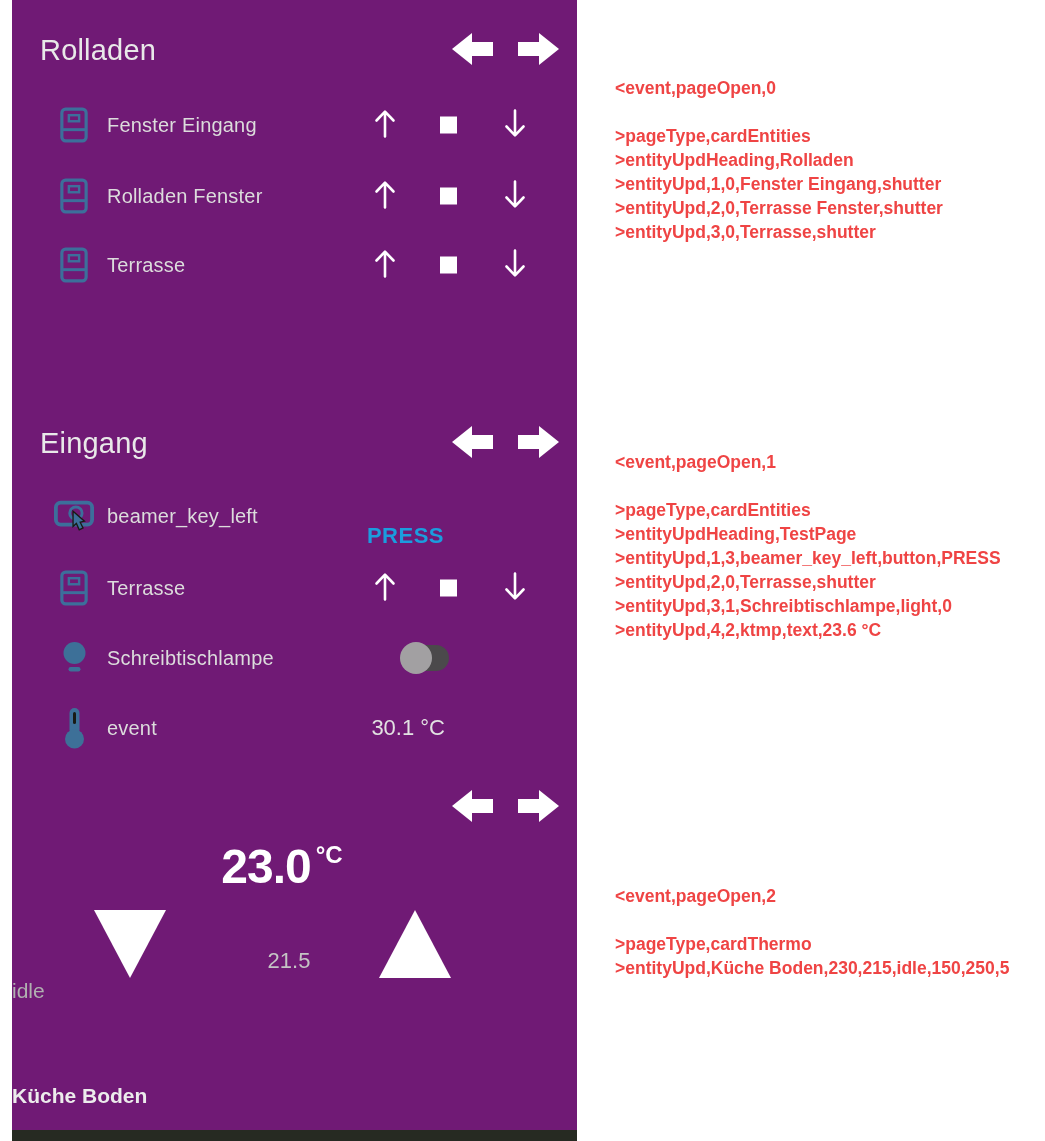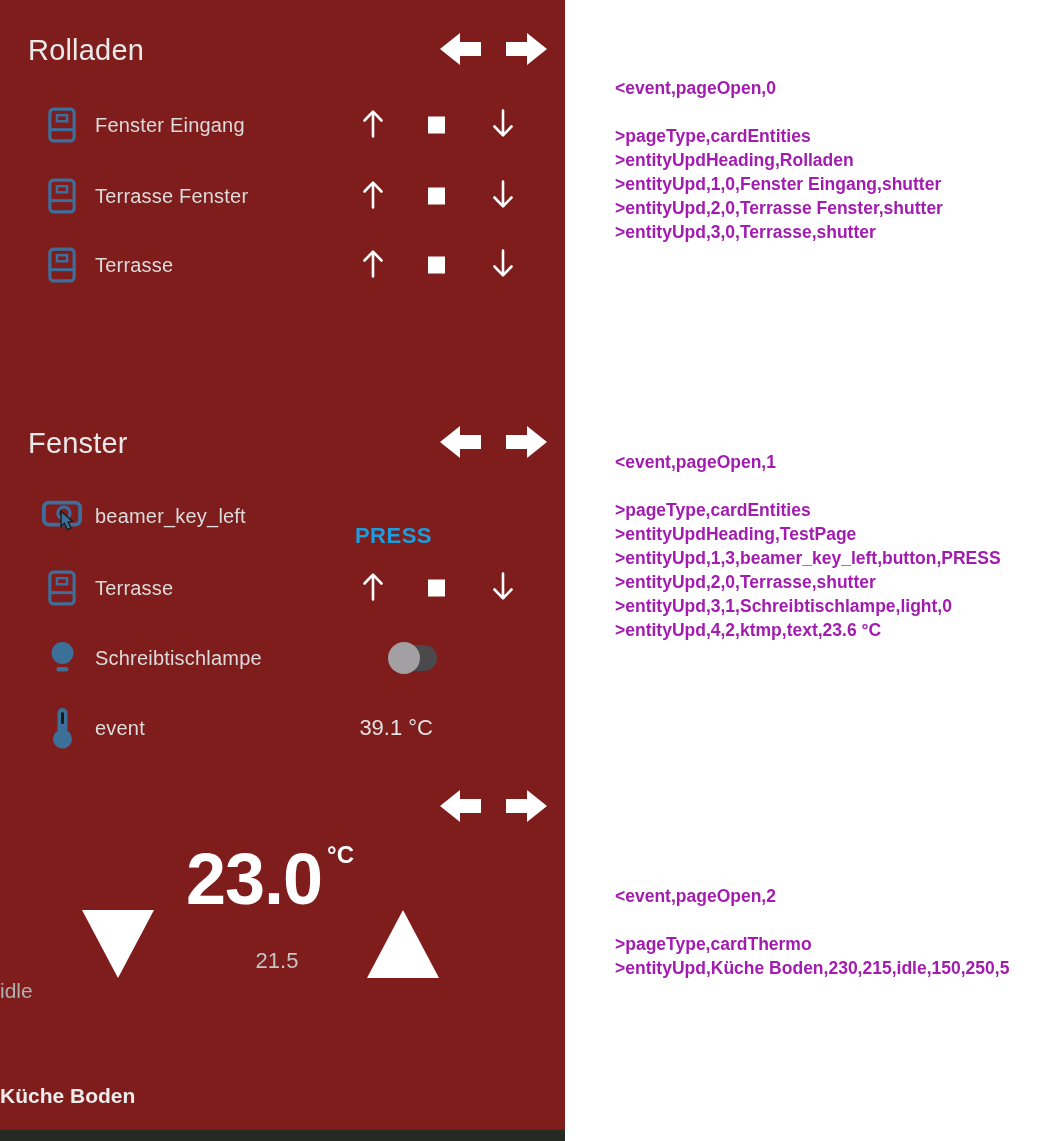--- a/index.html
+++ b/index.html
@@ -1,21 +1,21 @@
 <!DOCTYPE html>
 <html><head>
 <meta charset="utf-8">
 <style>
   * { margin:0; padding:0; box-sizing:border-box; }
   html,body { width:1045px; height:1141px; background:#ffffff; overflow:hidden;
               font-family:"Liberation Sans", sans-serif; }
   .canvas { position:relative; width:1045px; height:1141px; background:#ffffff; }
 
   
-  .panel { position:absolute; left:0; top:0; width:565px; height:1141px; background:#7f1d1d; }
+  .panel { position:absolute; left:12px; top:0; width:565px; height:1141px; background:#701a75; }
   .panel-bottom-strip { position:absolute; left:0; bottom:0; width:565px; height:11px; background:#262a22; }
 
   .card-header { position:absolute; left:28px; right:18px; height:40px;
                  display:flex; justify-content:space-between; align-items:center; }
   .card-title { font-size:29px; font-weight:400; color:#e9e9e9; letter-spacing:0.2px; }
   .nav-arrows { position:absolute; right:0; top:0; height:40px; display:flex; gap:25px; align-items:center; }
   .nav-arrows.standalone { right:18px; }
   .icon-btn { background:none; border:0; padding:0; cursor:pointer; display:flex; align-items:center; justify-content:center; }
 
   .row { position:absolute; left:0; width:470px; height:70px; }
@@ -37,34 +37,34 @@
                 font-size:22px; color:#e2e2e2; }
 
   .toggle { position:absolute; right:33px; top:50%; transform:translateY(-50%);
             width:47px; height:26px; border-radius:13px; background:#4b494b; border:0; cursor:pointer; }
   .toggle .knob { position:absolute; left:-2px; top:-3px; width:32px; height:32px;
                   border-radius:50%; background:#a2a0a2; }
 
   
   .big-temp { position:absolute; left:0; top:843px; width:540px;
               display:flex; justify-content:center; align-items:flex-start; }
-  .big-temp .num  { font-size:72px; font-weight:700; color:#ffffff; line-height:1; letter-spacing:-1px; }
+  .big-temp .num  { font-size:48px; font-weight:700; color:#ffffff; line-height:1; letter-spacing:-1px; }
   .big-temp .unit { font-size:24px; font-weight:700; color:#ffffff; margin:0 0 0 5px; line-height:1; }
   .target-temp { position:absolute; left:0; top:948px; width:527px; text-align:center;
                  font-size:22px; color:#c4c4c4;padding-left:27px; }
   .thermo-state { position:absolute; left:0; top:979px; width:527px; text-align:left;
                   font-size:21px; color:#b0b0b0; }
   .thermo-title { position:absolute; left:0; top:1084px; width:527px; text-align:left;
                   font-size:21px; color:#ececec;font-weight:bold; }
   .tri { position:absolute; width:0; height:0; background:none; border-style:solid; border-color:transparent; cursor:pointer; padding:0; }
   .tri-down { left:82px;  top:910px; border-width:68px 36px 0 36px; border-top-color:#ffffff; }
   .tri-up   { left:367px; top:910px; border-width:0 36px 68px 36px; border-bottom-color:#ffffff; }
 
   
-  .log-block { position:absolute; left:615px; width:425px; color:#a21caf;
+  .log-block { position:absolute; left:615px; width:425px; color:#ef4444;
                font-size:17.5px; font-weight:700; line-height:24px; }
   .log-line { min-height:24px; white-space:pre; }
   .lb-0 { top:76px; } .lb-1 { top:450px; } .lb-2 { top:884px; }
 </style>
 </head>
 <body>
 
 <div class="canvas">
 
   <div class="panel">
@@ -110,21 +110,21 @@
     </div>
 
     <div class="row" style="top:161px;">
       <span class="eicon">
         <svg width="28" height="38" viewBox="0 0 30 38">
             <rect x="2" y="2" width="26" height="34" rx="4" fill="none" stroke="#3c6f9b" stroke-width="3.4"></rect>
             <rect x="9.5" y="8.5" width="11" height="6.5" fill="none" stroke="#3c6f9b" stroke-width="2.6"></rect>
             <line x1="3" y1="24" x2="27" y2="24" stroke="#3c6f9b" stroke-width="3.2"></line>
           </svg>
       </span>
-      <span class="label">Terrasse Fenster</span>
+      <span class="label">Rolladen Fenster</span>
       <button class="ctl up">
           <span><svg width="24" height="32" viewBox="0 0 24 32">
               <path d="M12 29 V5 M3.5 13 L12 4.2 L20.5 13" stroke="#fff" stroke-width="2.6" fill="none" stroke-linecap="round" stroke-linejoin="round"></path>
             </svg></span>
         </button>
       <button class="ctl stop">
           <span class="sq"></span>
         </button>
       <button class="ctl down">
           <span><svg width="24" height="32" viewBox="0 0 24 32">
@@ -151,21 +151,21 @@
           <span class="sq"></span>
         </button>
       <button class="ctl down">
           <span><svg width="24" height="32" viewBox="0 0 24 32">
               <path d="M12 3 V27 M3.5 19 L12 27.8 L20.5 19" stroke="#fff" stroke-width="2.6" fill="none" stroke-linecap="round" stroke-linejoin="round"></path>
             </svg></span>
         </button>
     </div>
 
     <div class="card-header" style="top:423px;">
-      <div class="card-title">Fenster</div>
+      <div class="card-title">Eingang</div>
       <div class="nav-arrows">
         <button class="icon-btn">
           <span><svg width="41" height="34" viewBox="0 0 41 34">
                 <path d="M0 17 L20 1 V10 H41 V24 H20 V33 Z" fill="#fff"></path>
               </svg></span>
         </button>
         <button class="icon-btn">
           <span><svg width="41" height="34" viewBox="0 0 41 34">
                 <path d="M41 17 L21 1 V10 H0 V24 H21 V33 Z" fill="#fff"></path>
               </svg></span>
@@ -224,21 +224,21 @@
 
     <div class="row" style="top:693px;">
       <span class="eicon">
         <svg width="23" height="44" viewBox="0 0 23 44">
             <rect x="6.5" y="2" width="10" height="27" rx="5" fill="#3d7098"></rect>
             <circle cx="11.5" cy="33" r="9.5" fill="#3d7098"></circle>
             <rect x="10" y="6" width="3" height="12" rx="1.5" fill="#181b15"></rect>
           </svg>
       </span>
       <span class="label">event</span>
-      <span class="text-value">39.1 °C</span>
+      <span class="text-value">30.1 °C</span>
     </div>
 
     <div class="nav-arrows standalone" style="top:787px;">
       <button class="icon-btn">
         <span><svg width="41" height="34" viewBox="0 0 41 34">
               <path d="M0 17 L20 1 V10 H41 V24 H20 V33 Z" fill="#fff"></path>
             </svg></span>
       </button>
       <button class="icon-btn">
         <span><svg width="41" height="34" viewBox="0 0 41 34">

